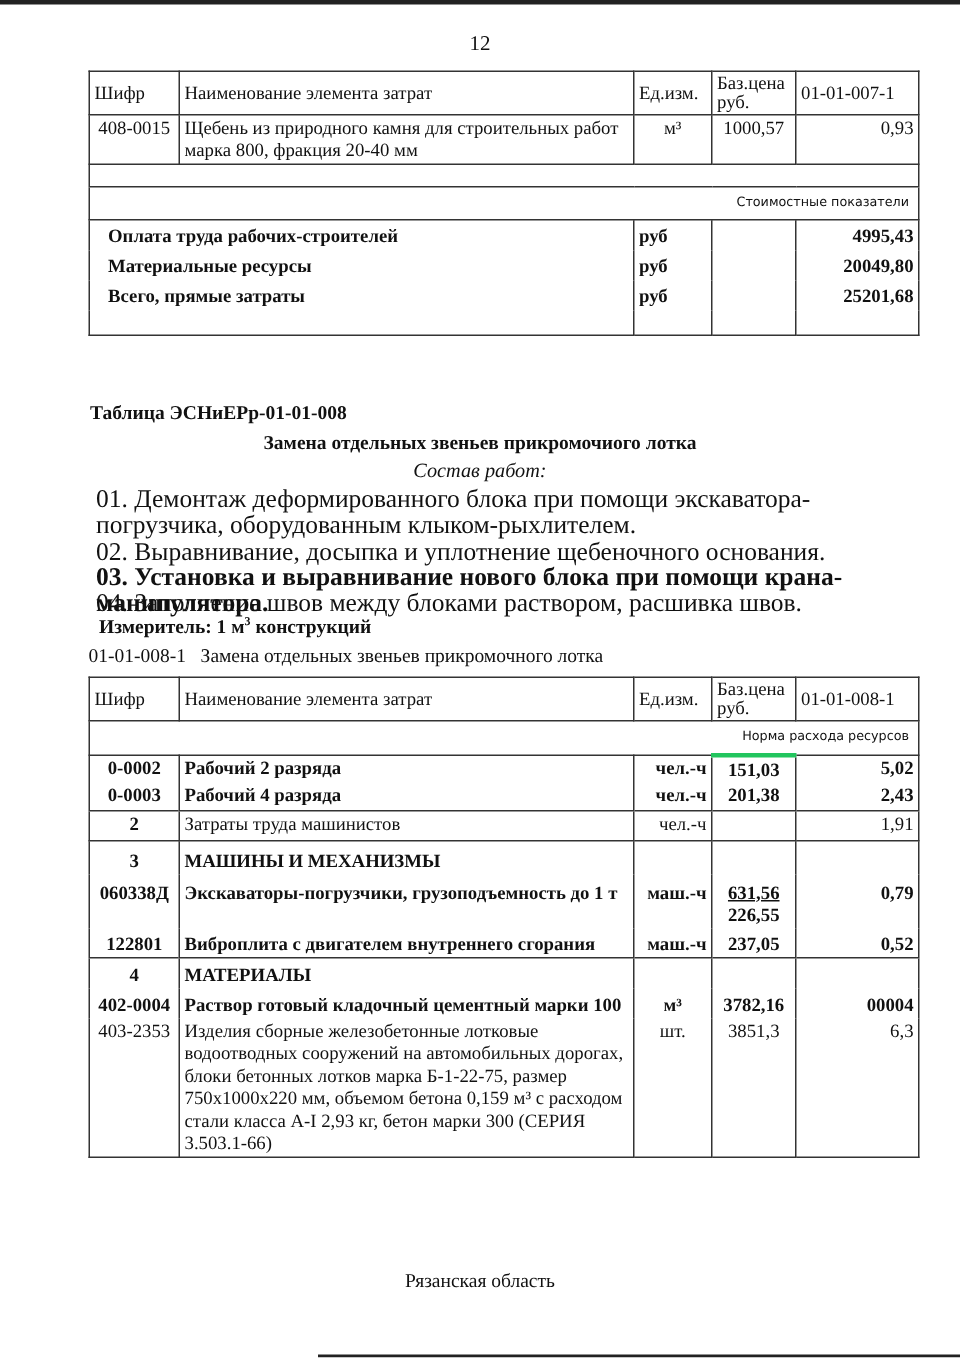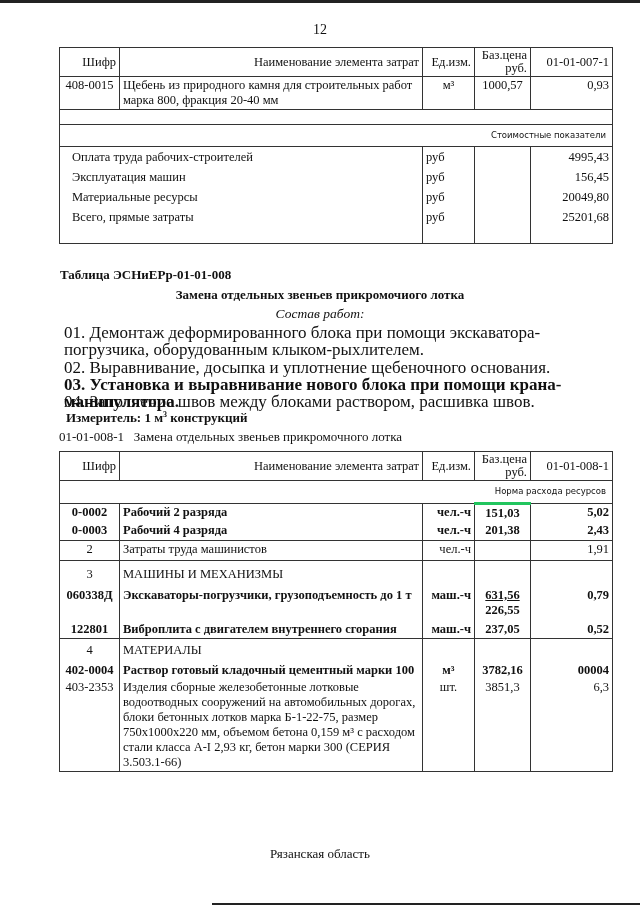--- a/index.html
+++ b/index.html
@@ -2,22 +2,22 @@
 <html><head>
 <meta charset="utf-8">
 <style>
   html, body { margin:0; padding:0; background:#fff; }
   body { width:640px; height:905px; position:relative; overflow:hidden;
          font-family:"Liberation Serif", serif; color:#111; font-size:12.5px; }
   .topbar { position:absolute; left:0; top:0; width:640px; height:3px; background:#222; }
   .pagenum { position:absolute; top:22px; left:0; width:640px; text-align:center; font-size:14px; }
   table { border-collapse:collapse; position:absolute; left:59px; width:553px; table-layout:fixed; }
   td, th { border:1px solid #333; padding:1px 3px; vertical-align:top; font-weight:normal; line-height:15px; }
-  th { vertical-align:middle; text-align:right; }
-  .c { text-align:center; } .r { text-align:right; } .b { font-weight:normal; }
+  th { vertical-align:middle; text-align:left; }
+  .c { text-align:center; } .r { text-align:right; } .b { font-weight:bold; }
   .small { font-family:"DejaVu Sans", sans-serif; font-size:8.5px; text-align:right; padding:3px 6px; }
   .nob td { border-top:none; border-bottom:none;font-weight:bold; }
   .u { text-decoration:underline; }
   .sum td { border-top:none; border-bottom:none; padding:2px 3px; line-height:16px; }
   .sum td.lbl { padding-left:12px; }
   .text { position:absolute; left:0; width:640px; }
   .h1 { font-weight:bold; left:60px; top:267px; font-size:13px; }
   .h2 { font-weight:bold; text-align:center; top:287px; font-size:13px; }
   .h3 { font-style:italic; text-align:center; top:306px; font-size:13.5px; }
   .p { left:64px; width:540px; font-size:17px; line-height:17px; }
@@ -60,26 +60,20 @@
         <td colspan="5" style="height:12px;border-bottom:none"></td>
       </tr>
   <tr>
         <td colspan="5" class="small">Стоимостные показатели</td>
       </tr>
   <tr class="sum">
     <td colspan="2" class="b lbl" style="border-right:1px solid #333">Оплата труда рабочих-строителей</td>
     <td class="b">руб</td>
     <td></td>
     <td class="b r">4995,43</td>
-  </tr>
-  <tr class="sum">
-    <td colspan="2" class="b lbl">Эксплуатация машин</td>
-    <td class="b">руб</td>
-    <td></td>
-    <td class="b r">156,45</td>
   </tr>
   <tr class="sum">
     <td colspan="2" class="b lbl">Материальные ресурсы</td>
     <td class="b">руб</td>
     <td></td>
     <td class="b r">20049,80</td>
   </tr>
   <tr class="sum">
     <td colspan="2" class="b lbl">Всего, прямые затраты</td>
     <td class="b">руб</td>

